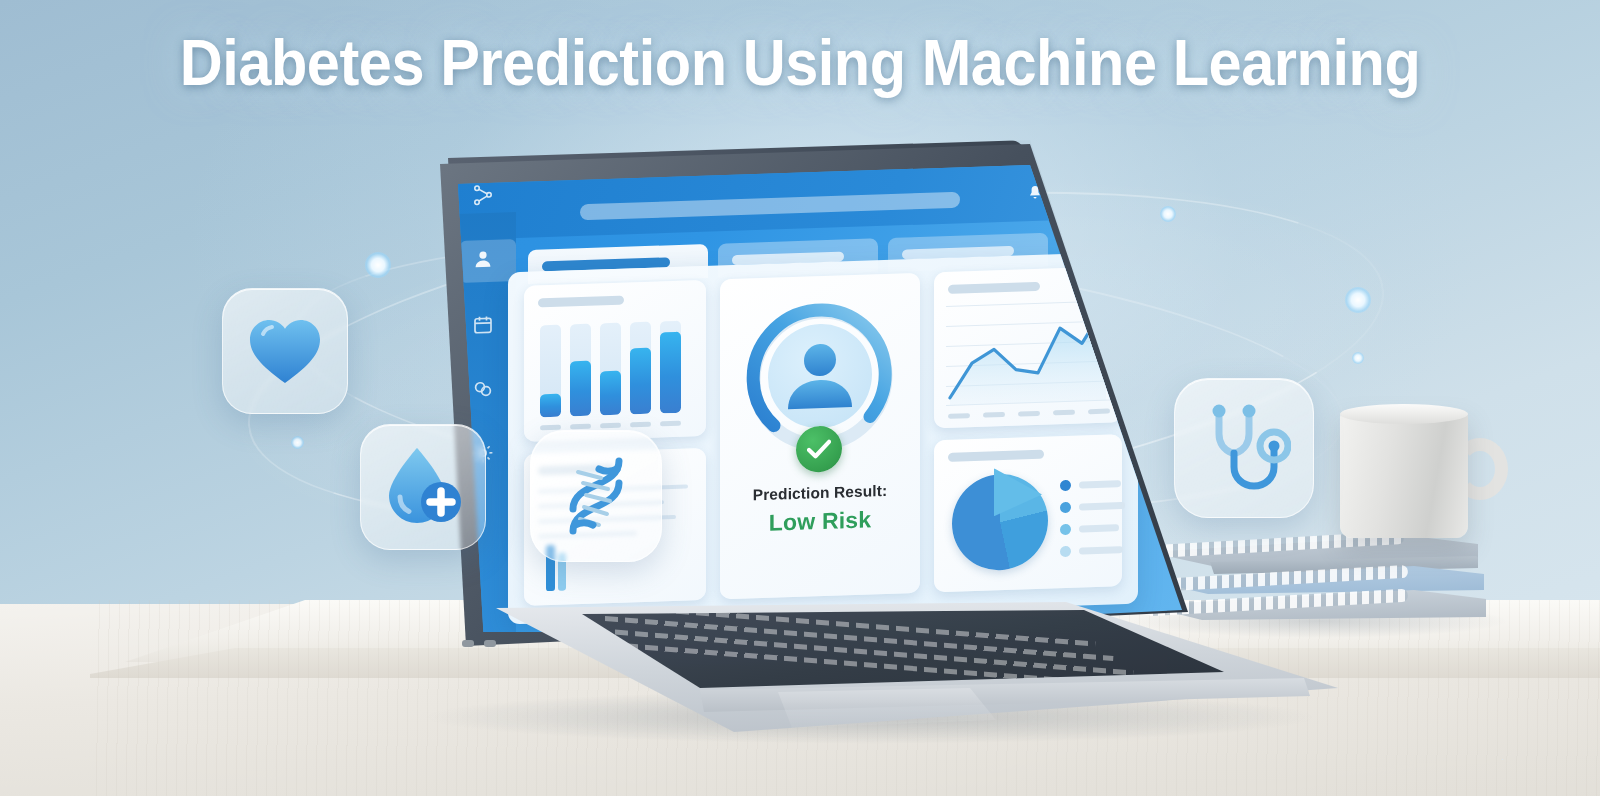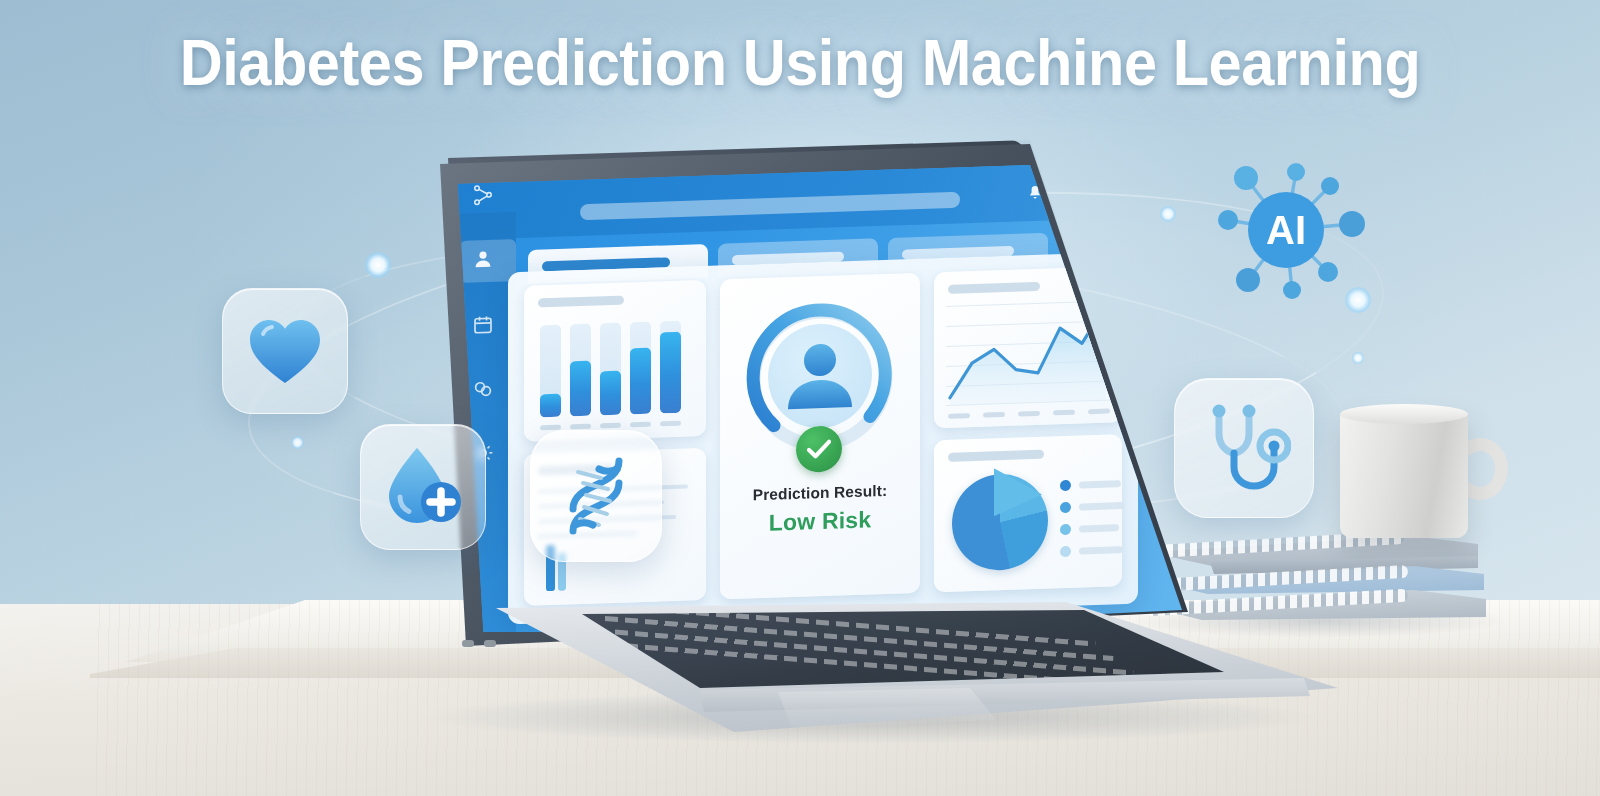--- a/index.html
+++ b/index.html
@@ -526,31 +526,14 @@
         <path d="M52 10v22c0 9-5 16-13 19"></path>
       </g>
       <circle cx="22" cy="9" r="6.5" fill="#7cbfe6"></circle>
       <circle cx="52" cy="9" r="6.5" fill="#7cbfe6"></circle>
       <path d="M37 51v14c0 11 9 19 20 19s20-8 20-19V48" fill="none" stroke="#3f97db" stroke-width="7" stroke-linecap="round"></path>
       <circle cx="77" cy="44" r="14" fill="none" stroke="#8cc6e8" stroke-width="7"></circle>
       <circle cx="77" cy="44" r="5.5" fill="#3f97db"></circle>
     </svg>
   </div>
 
-  <div class="ai-node">
-    <svg width="180" height="150" viewBox="0 0 180 150">
-      <g stroke="#6fb6e4" stroke-width="3.4" stroke-linecap="round" opacity=".95">
-        <path d="M90 72 50 20M90 72 100 14M90 72 134 28M90 72 32 62M90 72 156 66M90 72 52 122M90 72 96 132M90 72 132 114"></path>
-      </g>
-      <circle cx="50" cy="20" r="12" fill="#58b0e3"></circle>
-      <circle cx="100" cy="14" r="9" fill="#58b0e3"></circle>
-      <circle cx="134" cy="28" r="9" fill="#4ea6de"></circle>
-      <circle cx="32" cy="62" r="10" fill="#4ea6de"></circle>
-      <circle cx="156" cy="66" r="13" fill="#4b9fd9"></circle>
-      <circle cx="52" cy="122" r="12" fill="#4b9fd9"></circle>
-      <circle cx="96" cy="132" r="9" fill="#4ea6de"></circle>
-      <circle cx="132" cy="114" r="10" fill="#4ea6de"></circle>
-      <circle cx="90" cy="72" r="38" fill="#3e9ce0"></circle>
-      <text x="90" y="86" text-anchor="middle" font-family="Liberation Sans, sans-serif" font-size="40" font-weight="700" fill="#ffffff">AI</text>
-    </svg>
-  </div>
 
 </div>
 
 </body></html>

